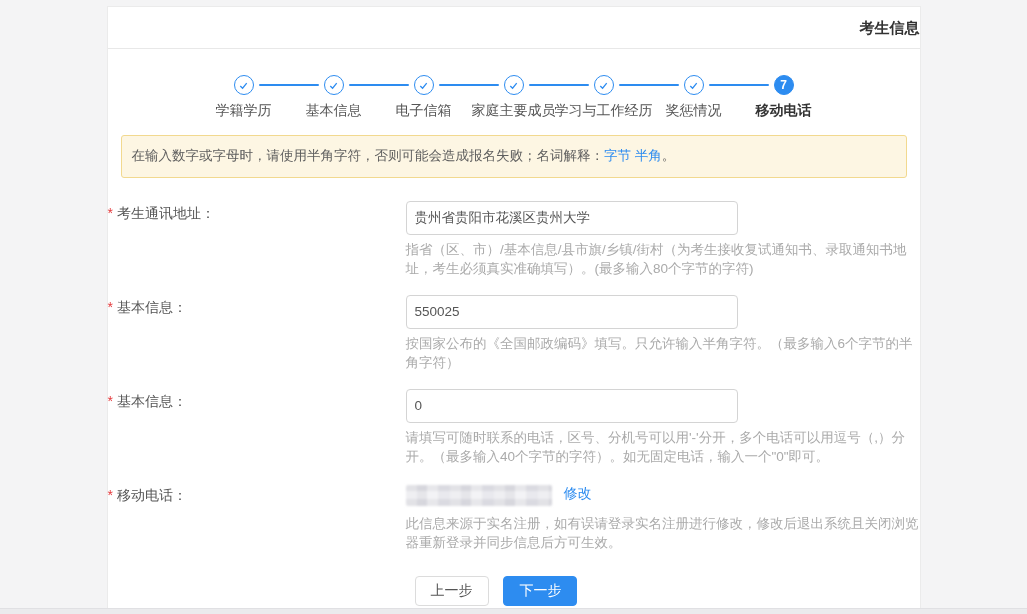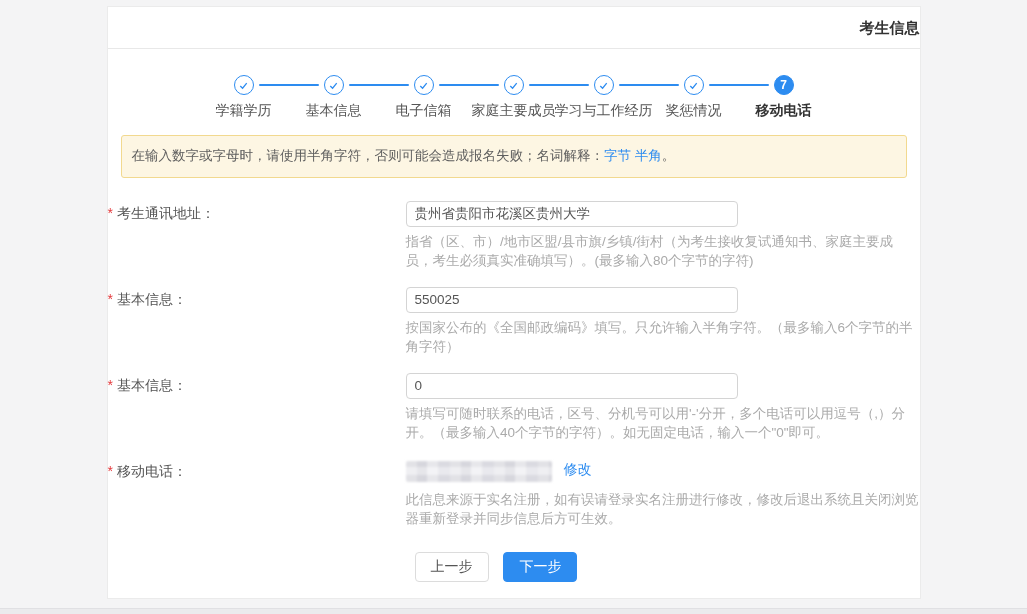--- a/index.html
+++ b/index.html
@@ -100,21 +100,21 @@
     white-space: nowrap;
   }
   .req { color: #e4393c; margin-right: 4px; }
   .row-control { flex: 1; min-width: 0; }
   .control-line { position: relative; min-height: 26px; }
   .text-input {
     width: 332px;
     height: 26px;
     border: 1px solid #d4d4d4;
     border-radius: 4px;
-    padding: 8px 8px;
+    padding: 16px 8px;
     font-size: 13.5px;
     color: #555;
     font-family: "Liberation Sans", "DejaVu Sans", sans-serif;
     outline: none;
     background: #fff;
   }
   .help {
     margin-top: 5px;
     max-width: 524px;
     color: #aaa;
@@ -250,21 +250,21 @@
   <div class="form-area">
       <div class="form-row">
     <div class="row-label"><span class="req">*</span><span class="lbl">考生通讯地址</span>：</div>
     <div class="row-control">
       <div class="control-line">
         <input class="text-input" type="text" value="贵州省贵阳市花溪区贵州大学" style="">
         
         
         
       </div>
-      <div class="help">指省（区、市）/地市区盟/县市旗/乡镇/街村（为考生接收复试通知书、家庭主要成员，考生必须真实准确填写）。(最多输入80个字节的字符)</div>
+      <div class="help">指省（区、市）/基本信息/县市旗/乡镇/街村（为考生接收复试通知书、录取通知书地址，考生必须真实准确填写）。(最多输入80个字节的字符)</div>
     </div>
   </div>
       <div class="form-row">
     <div class="row-label"><span class="req">*</span><span class="lbl">基本信息</span>：</div>
     <div class="row-control">
       <div class="control-line">
         <input class="text-input" type="text" value="550025" style="">
         
         
         

